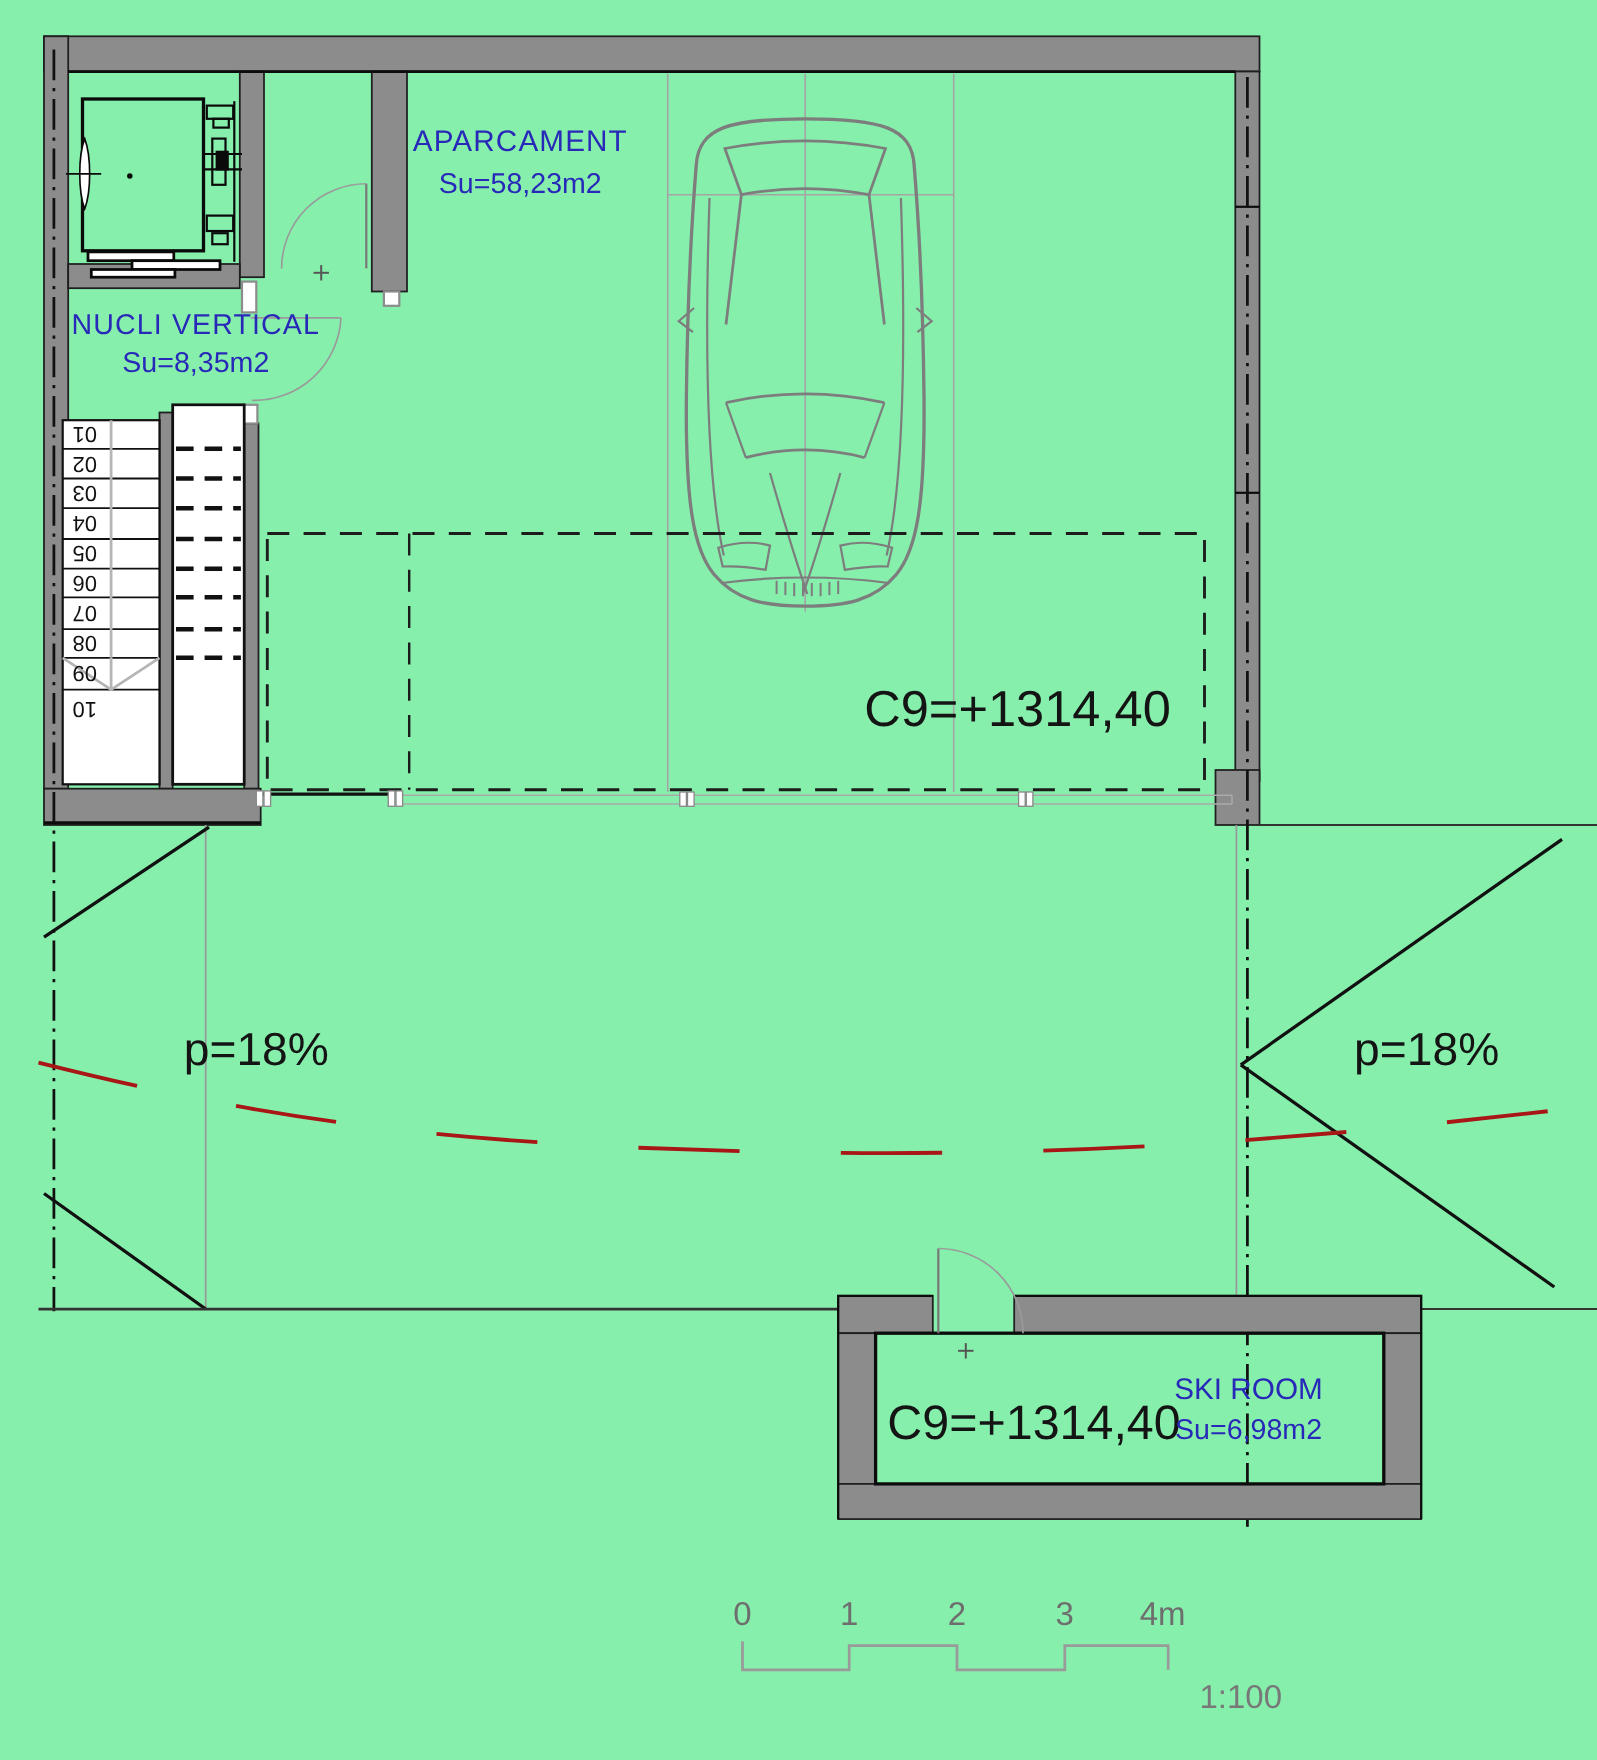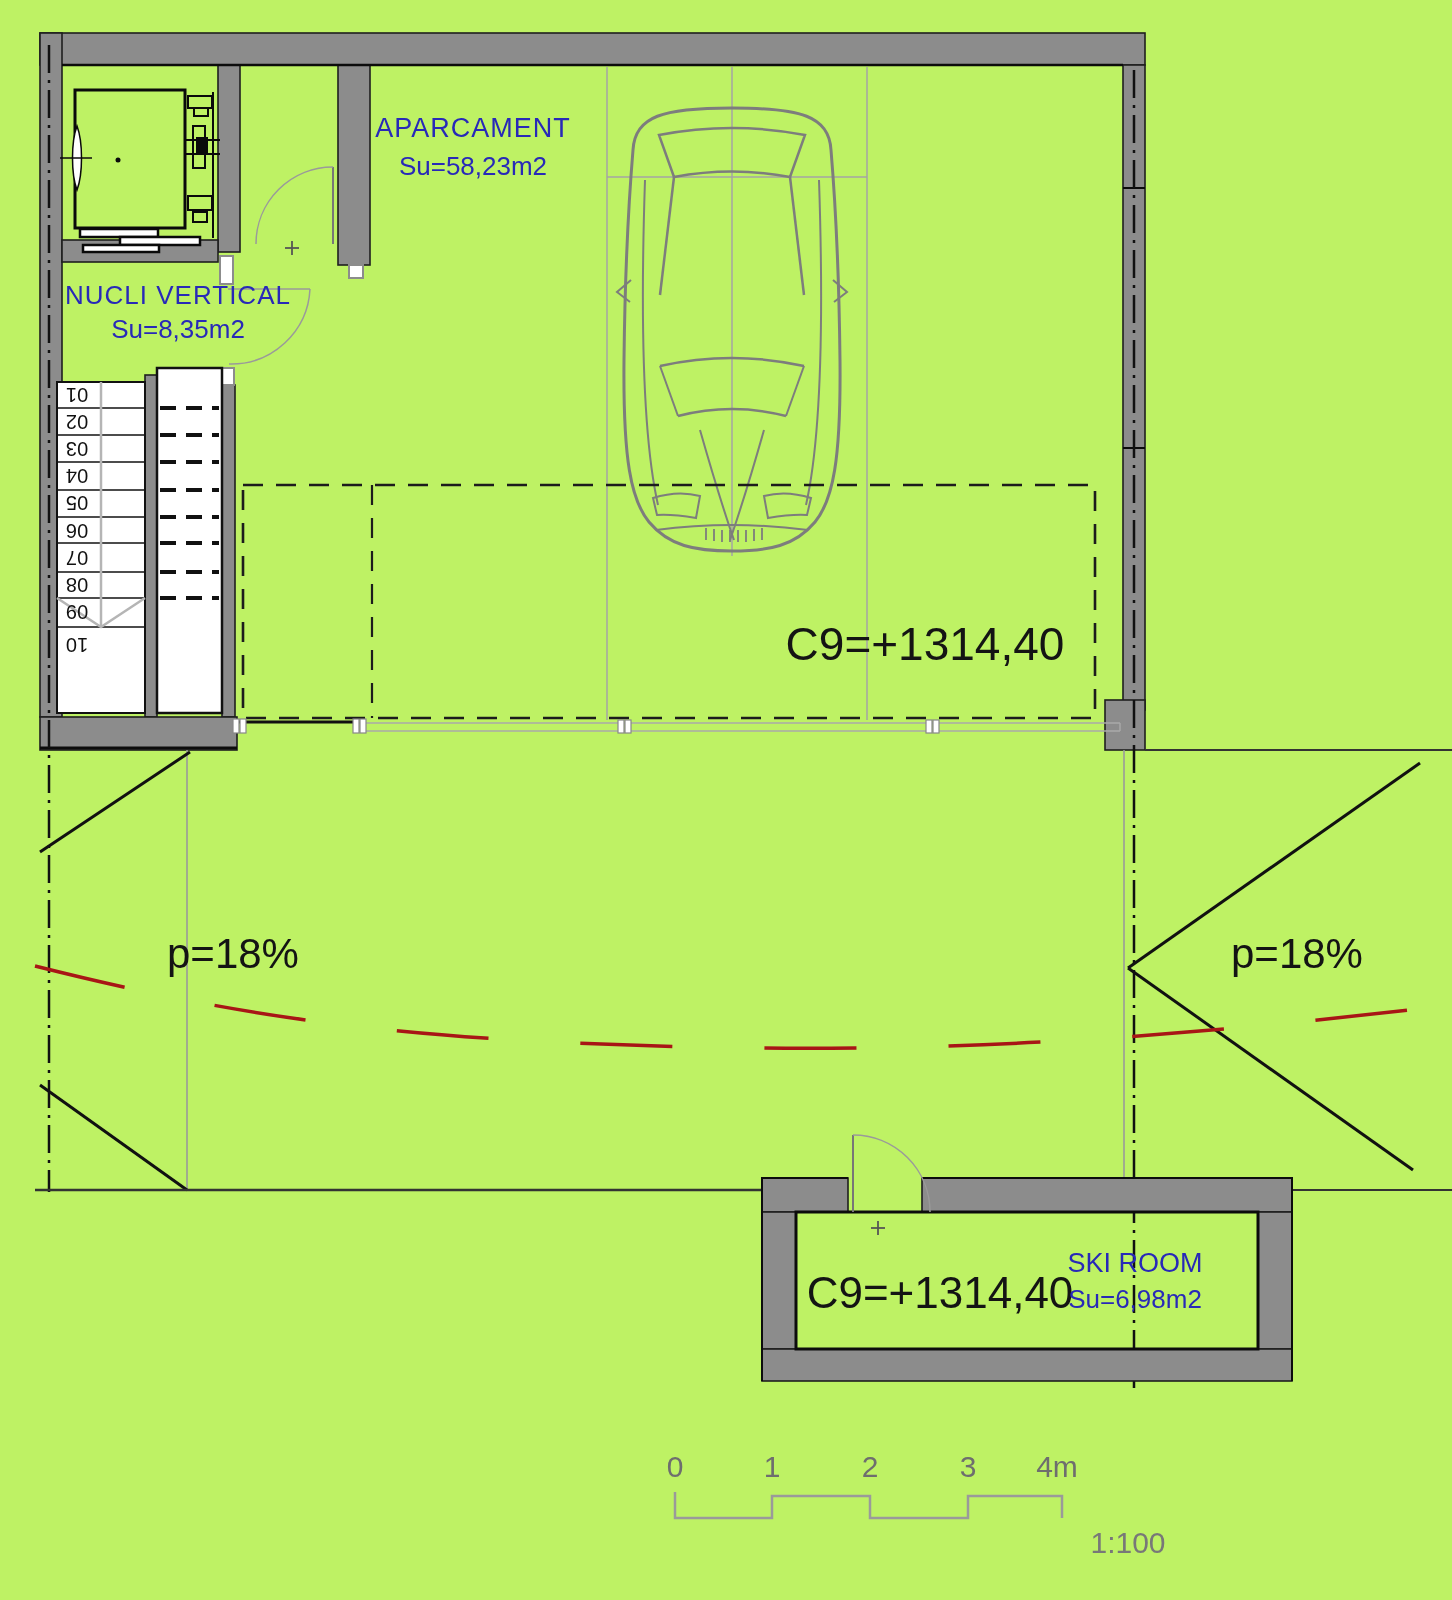--- a/index.html
+++ b/index.html
@@ -1,16 +1,16 @@
 <!DOCTYPE html>
 <html><head>
 <meta charset="utf-8">
 <style>
   html,body{margin:0;padding:0;background:#ffffff;}
-  .page{position:relative;width:1452px;height:1600px;background:#bef264;overflow:hidden;}
+  .page{position:relative;width:1452px;height:1600px;background:#86efac;overflow:hidden;}
   svg{display:block;}
   text{font-family:"Liberation Sans", sans-serif;}
   .lbl-blue{fill:#2829b8;}
   .lbl-black{fill:#141414;}
   .lbl-scale{fill:#6e6e6e;}
 </style>
 </head>
 <body>
 
 <div class="page">

